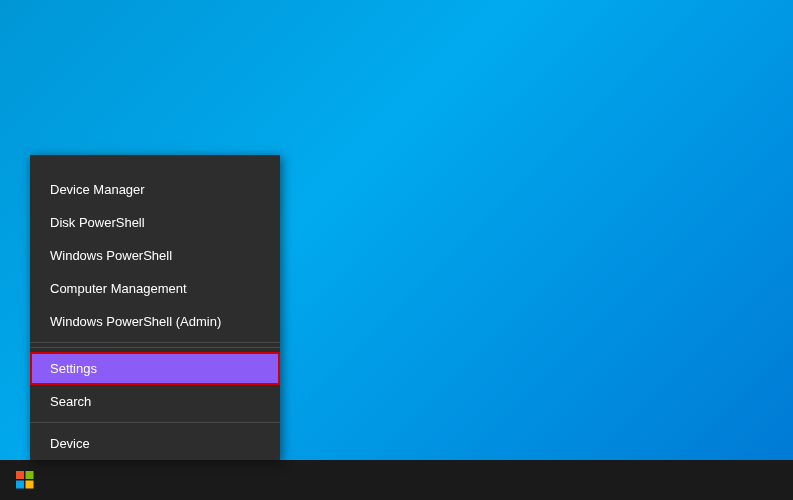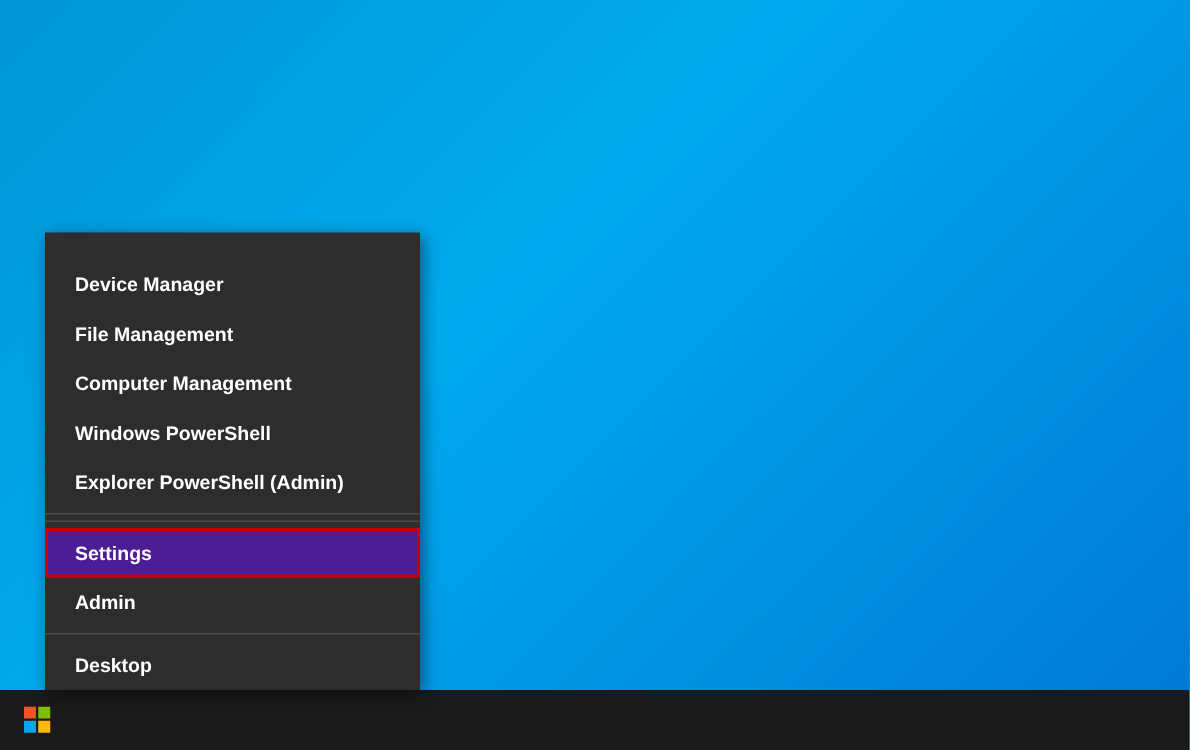--- a/index.html
+++ b/index.html
@@ -62,25 +62,24 @@
       box-shadow: 2px 2px 10px rgba(0,0,0,0.5);
     }
 
     .menu-item {
       padding: 9px 20px;
       cursor: pointer;
       white-space: nowrap;
       display: flex;
       align-items: center;
       justify-content: space-between;
-      font-weight: bold;
     }
 
     .menu-item.highlighted {
-      background-color: #4c1d95;
+      background-color: #8b5cf6;
       outline: 2px solid #cc0000;
       outline-offset: -2px;
     }
 
     .menu-separator {
       height: 1px;
       background-color: #4a4a4a;
       margin: 4px 0;
     }
 
@@ -93,42 +92,42 @@
 <body>
 
 <div class="desktop">
 
   <div class="context-menu" id="context-menu">
   <div class="menu-item"></div>
       <div class="menu-item">
         <span>Device Manager</span>
       </div>
       <div class="menu-item">
-        <span>File Management</span>
+        <span>Disk PowerShell</span>
+      </div>
+      <div class="menu-item">
+        <span>Windows PowerShell</span>
       </div>
       <div class="menu-item">
         <span>Computer Management</span>
       </div>
       <div class="menu-item">
-        <span>Windows PowerShell</span>
-      </div>
-      <div class="menu-item">
-        <span>Explorer PowerShell (Admin)</span>
+        <span>Windows PowerShell (Admin)</span>
       </div>
       <div class="menu-separator"></div>
       <div class="menu-separator"></div>
       <div class="menu-item highlighted">
         <span>Settings</span>
       </div>
       <div class="menu-item">
-        <span>Admin</span>
+        <span>Search</span>
       </div>
       <div class="menu-separator"></div>
       <div class="menu-item">
-        <span>Desktop</span>
+        <span>Device</span>
       </div>
     </div>
 
   <div class="taskbar">
     <div class="taskbar-start">
       <svg class="windows-logo" viewBox="0 0 18 18" xmlns="http://www.w3.org/2000/svg">
         <rect x="0" y="0" width="8" height="8" fill="#f35325"></rect>
         <rect x="9.5" y="0" width="8" height="8" fill="#81bc06"></rect>
         <rect x="0" y="9.5" width="8" height="8" fill="#05a6f0"></rect>
         <rect x="9.5" y="9.5" width="8" height="8" fill="#ffba08"></rect>

